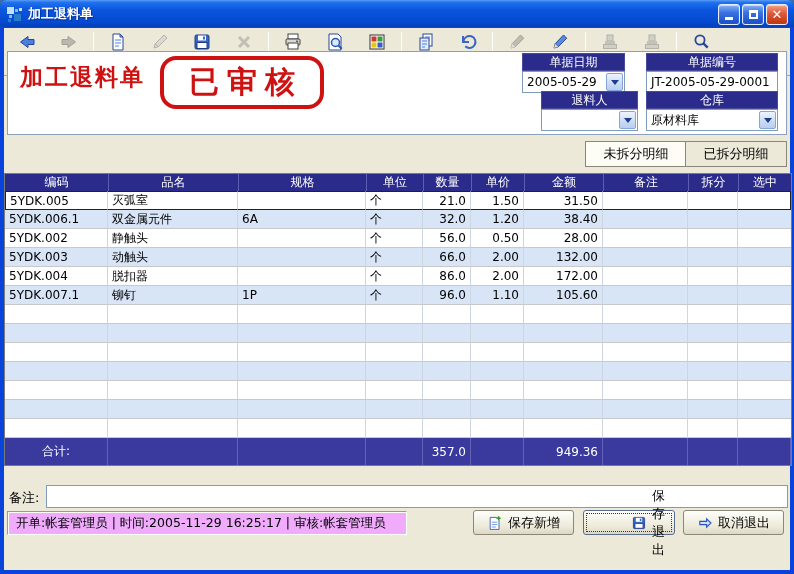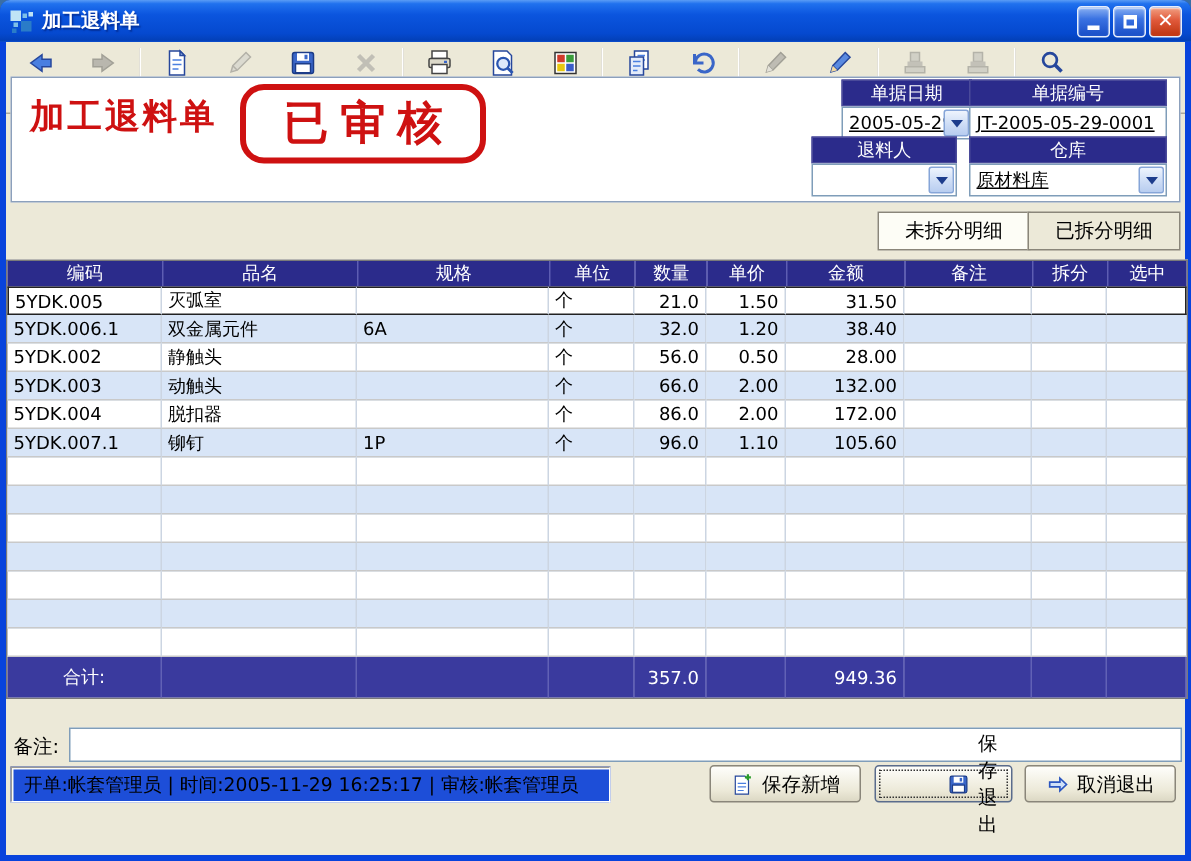--- a/index.html
+++ b/index.html
@@ -38,27 +38,27 @@
   .head-panel { position:absolute; left:3px; top:51px; width:780px; height:84px; background:#fff;
     border:1px solid #8ca0bc; }
   .doc-title { position:absolute; left:12px; top:10px; font-size:23px; font-weight:bold; color:var(--red); letter-spacing:2px; }
   .stamp { position:absolute; left:152px; top:4px; width:164px; height:53px; border:4px solid var(--red); border-radius:16px;
     display:flex; align-items:center; justify-content:center; color:var(--red); font-size:30px; font-weight:bold;
     letter-spacing:8px; padding-left:8px; }
   .field { position:absolute; }
   .field .flabel { height:18px; background:var(--navy); color:#fff; display:flex; align-items:center; justify-content:center;
     border:1px solid #4a4a9a; }
   .field .fvalue { height:22px; background:#fff; border:1px solid #7f9db9; display:flex; align-items:center;
-    padding-left:4px; position:relative;text-decoration:underline; }
+    padding-left:4px; position:relative; }
   .combo-arrow { position:absolute; right:1px; top:1px; bottom:1px; width:17px;
     background:linear-gradient(180deg,#eef4fd,#cbdbf5 60%,#b8cdf0); border:1px solid #86a5d8; border-radius:2px;
     display:flex; align-items:center; justify-content:center; }
   .combo-arrow .tri { width:0; height:0; border-left:4px solid transparent; border-right:4px solid transparent;
     border-top:5px solid #1c3c8c; }
-  .f-date   { left:553px; top:1px;  width:87px; }
+  .f-date   { left:514px; top:1px;  width:103px; }
   .f-docno  { left:638px; top:1px;  width:132px; }
   .f-supplier { left:396px; top:39px; width:130px; }
   .f-returner { left:533px; top:39px; width:97px; }
   .f-warehouse{ left:638px; top:39px; width:132px; }
 
   
   .tab-btn { position:absolute; top:141px; height:26px; width:102px; border:1px solid #8a867a;
     display:flex; align-items:center; justify-content:center; font-size:13px; }
   .tab-unsplit { left:581px; background:#fdfdf6; }
   .tab-split { left:681px; background:#ECE9D8; }
@@ -80,21 +80,21 @@
   .grid tr.total td { height:27px; background:var(--totalnavy); color:#fff; border-right:1px solid #6161b5;
     border-bottom:none; }
   .grid tr.total td.lab { text-align:center; }
 
   
   .remark-label { position:absolute; left:5px; top:489px; font-size:13px; }
   .remark-input { position:absolute; left:42px; top:485px; width:742px; height:23px; border:1px solid #7f9db9;
     background:#fff; font-family:inherit; font-size:12px; padding:0 4px; }
 
   
-  .status-panel { position:absolute; left:3px; top:511px; width:400px; height:24px; background:#1d4ed8;
+  .status-panel { position:absolute; left:3px; top:511px; width:400px; height:24px; background:#f0abfc;
     border:1px solid #999; border-bottom-color:#fff; border-right-color:#fff; box-shadow:inset 1px 1px 0 #fbfbf4;
     display:flex; align-items:center; padding-left:8px; font-size:12.5px; }
   .foot-btn { position:absolute; top:510px; height:25px; background:linear-gradient(180deg,#fefefb,#ece9d8 70%,#dcd8c4);
     border:1px solid #8a867a; border-radius:3px; display:flex; align-items:center; justify-content:center; gap:5px;
     font-size:13px; }
   .foot-btn svg { width:16px; height:16px; }
   .fb-savenew { left:469px; width:101px; }
   .fb-saveexit { left:579px; width:92px; outline:1px dotted #333; outline-offset:-4px; border-color:#5a6c8c;padding-left:47px; }
   .fb-cancel { left:679px; width:101px; }
 

